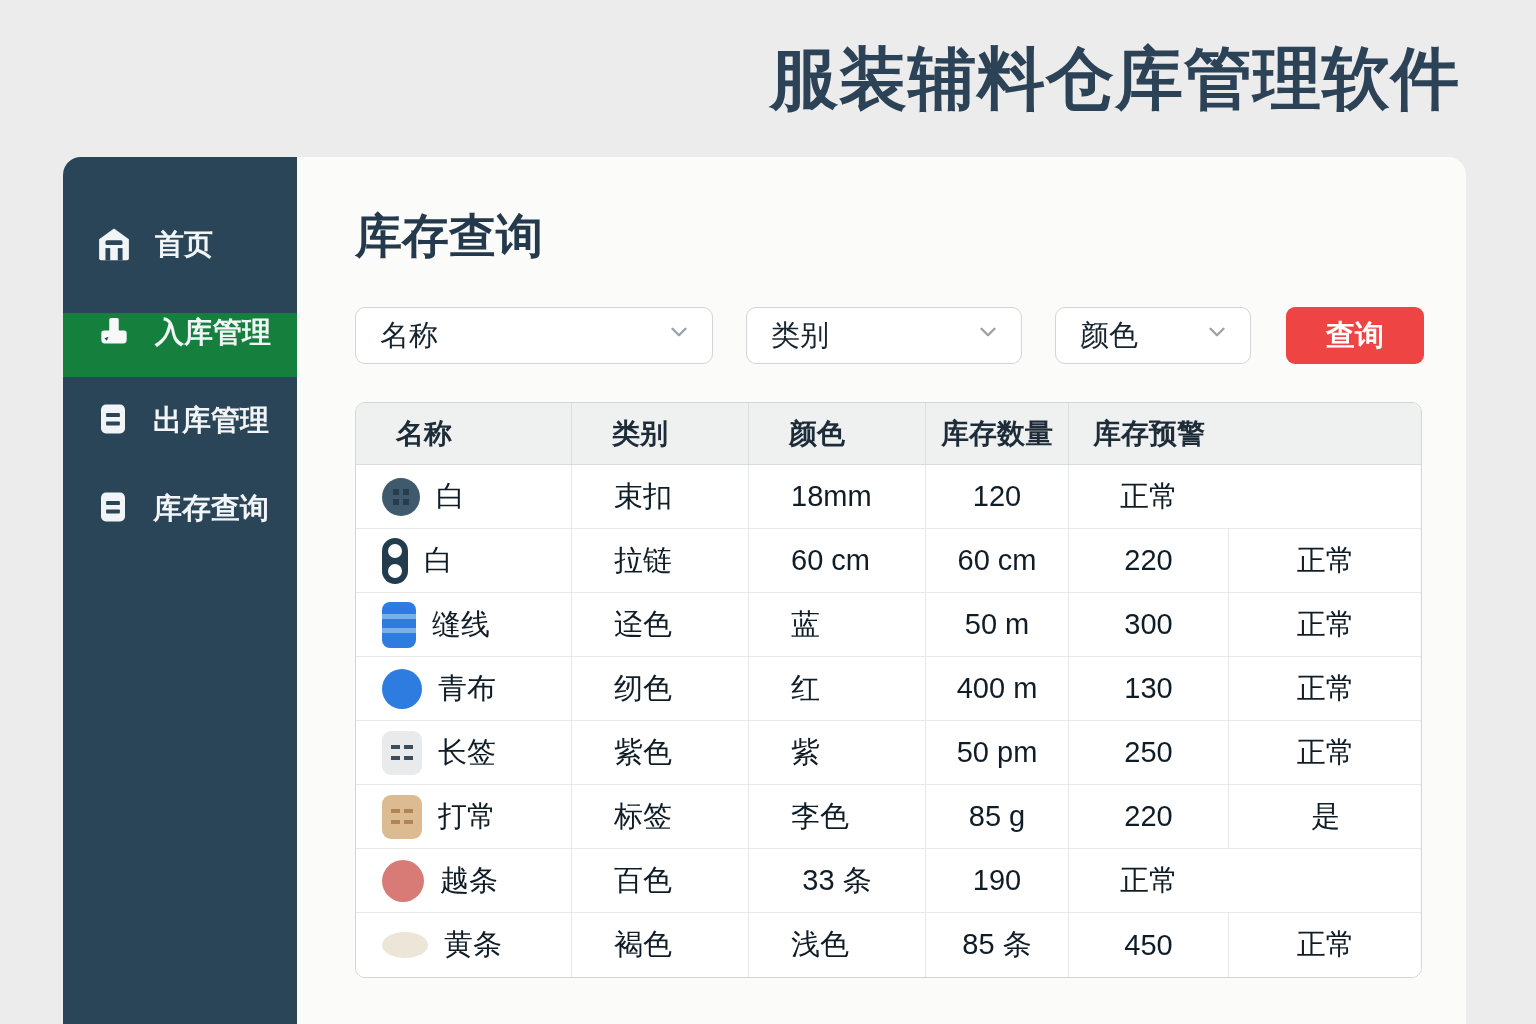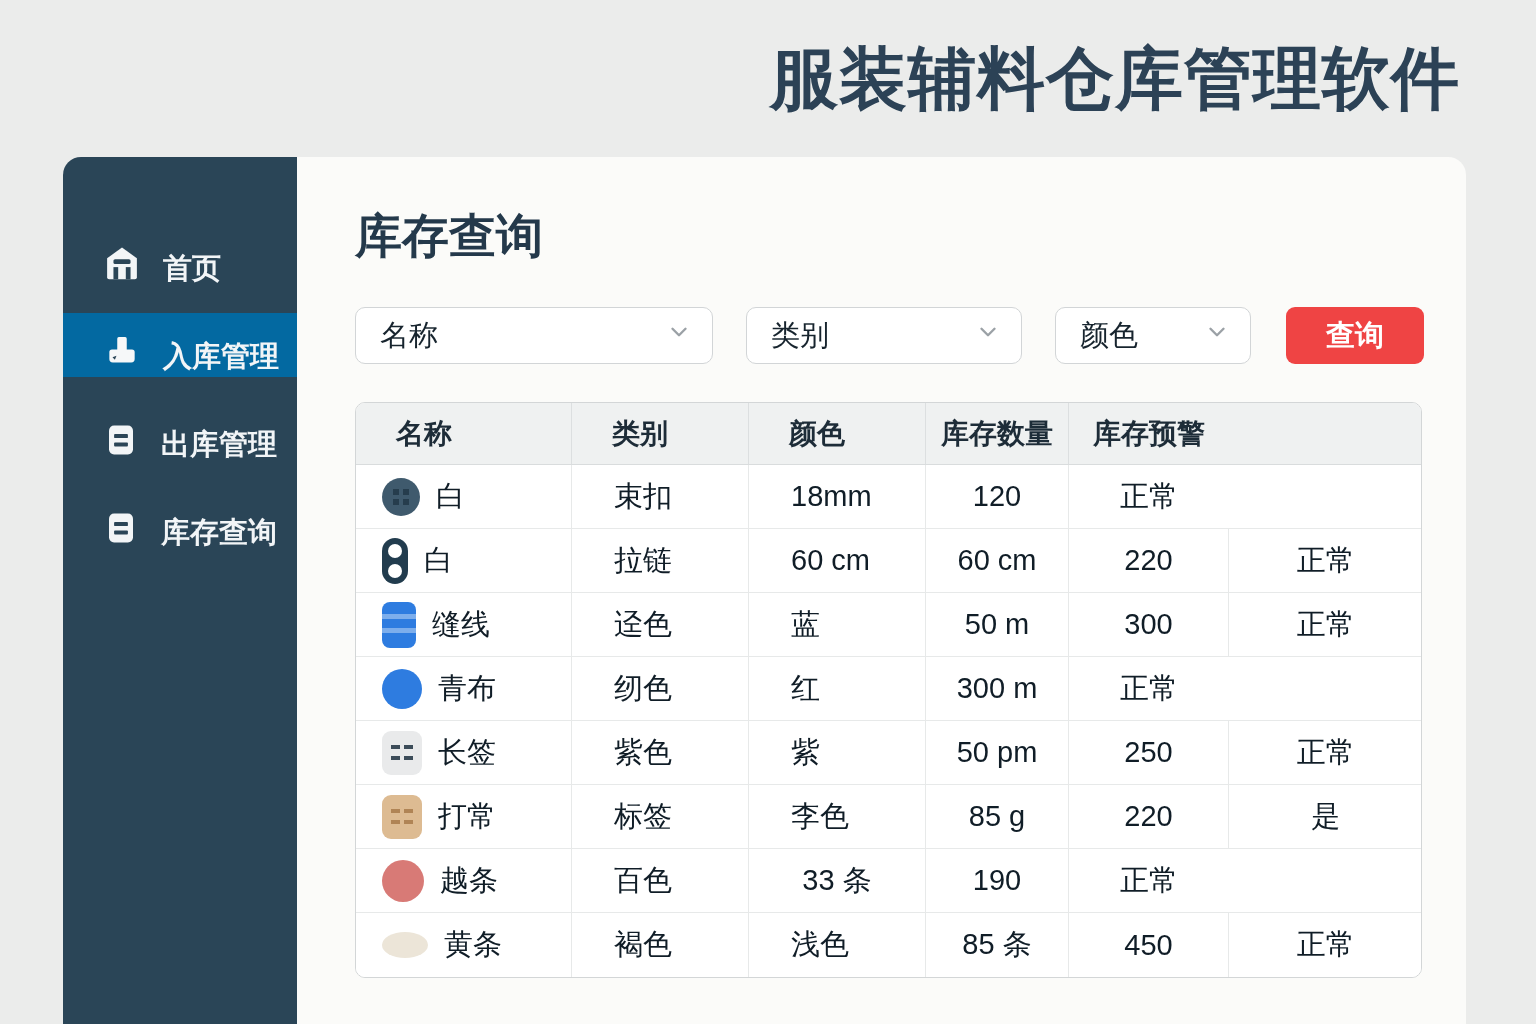--- a/index.html
+++ b/index.html
@@ -18,26 +18,26 @@
     letter-spacing:1px;
   }
   
   .sidebar {
     position:absolute; left:63px; top:157px; width:234px; height:867px;
     background:#2a4557;
     border-radius:18px 0 0 0;
     padding-top:68px;
   }
   .side-item {
-    height:64px; display:flex; align-items:flex-end; gap:22px;
-    padding-left:40px; margin-bottom:24px;
+    height:64px; display:flex; align-items:flex-start; gap:22px;
+    padding-left:32px; margin-bottom:24px;
     color:#f2f5f7; font-size:29px; font-weight:600; cursor:pointer;
     white-space:nowrap;
   }
-  .side-item.active { background:#0369a1; }
+  .side-item.active { background:#15803d; }
   .side-item svg { flex:0 0 auto; }
   
   .card {
     position:absolute; left:297px; top:157px; width:1169px; height:867px;
     background:#fbfbf9;
     border-radius:0 18px 0 0;
     padding:48px 0 0 58px;
   }
   .page-heading { font-size:47px; font-weight:800; color:#24394b; }
   
@@ -230,21 +230,22 @@
           <div class="td c5">300</div>
           <div class="td c6">正常</div>
         </div>
         <div class="trow">
           <div class="td c1">
             <span class="rowicon ic-fabric" style="background: rgb(46, 124, 224);"></span>
             <span>青布</span>
           </div>
           <div class="td c2">纫色</div>
           <div class="td c3">红</div>
-          <div class="td c4">300 m</div>
+          <div class="td c4">400 m</div>
+          <div class="td c5">130</div>
           <div class="td c6">正常</div>
         </div>
         <div class="trow">
           <div class="td c1">
             <span class="rowicon ic-label" style="background: rgb(233, 234, 235);"></span>
             <span>长签</span>
           </div>
           <div class="td c2">紫色</div>
           <div class="td c3">紫</div>
           <div class="td c4">50 pm</div>

